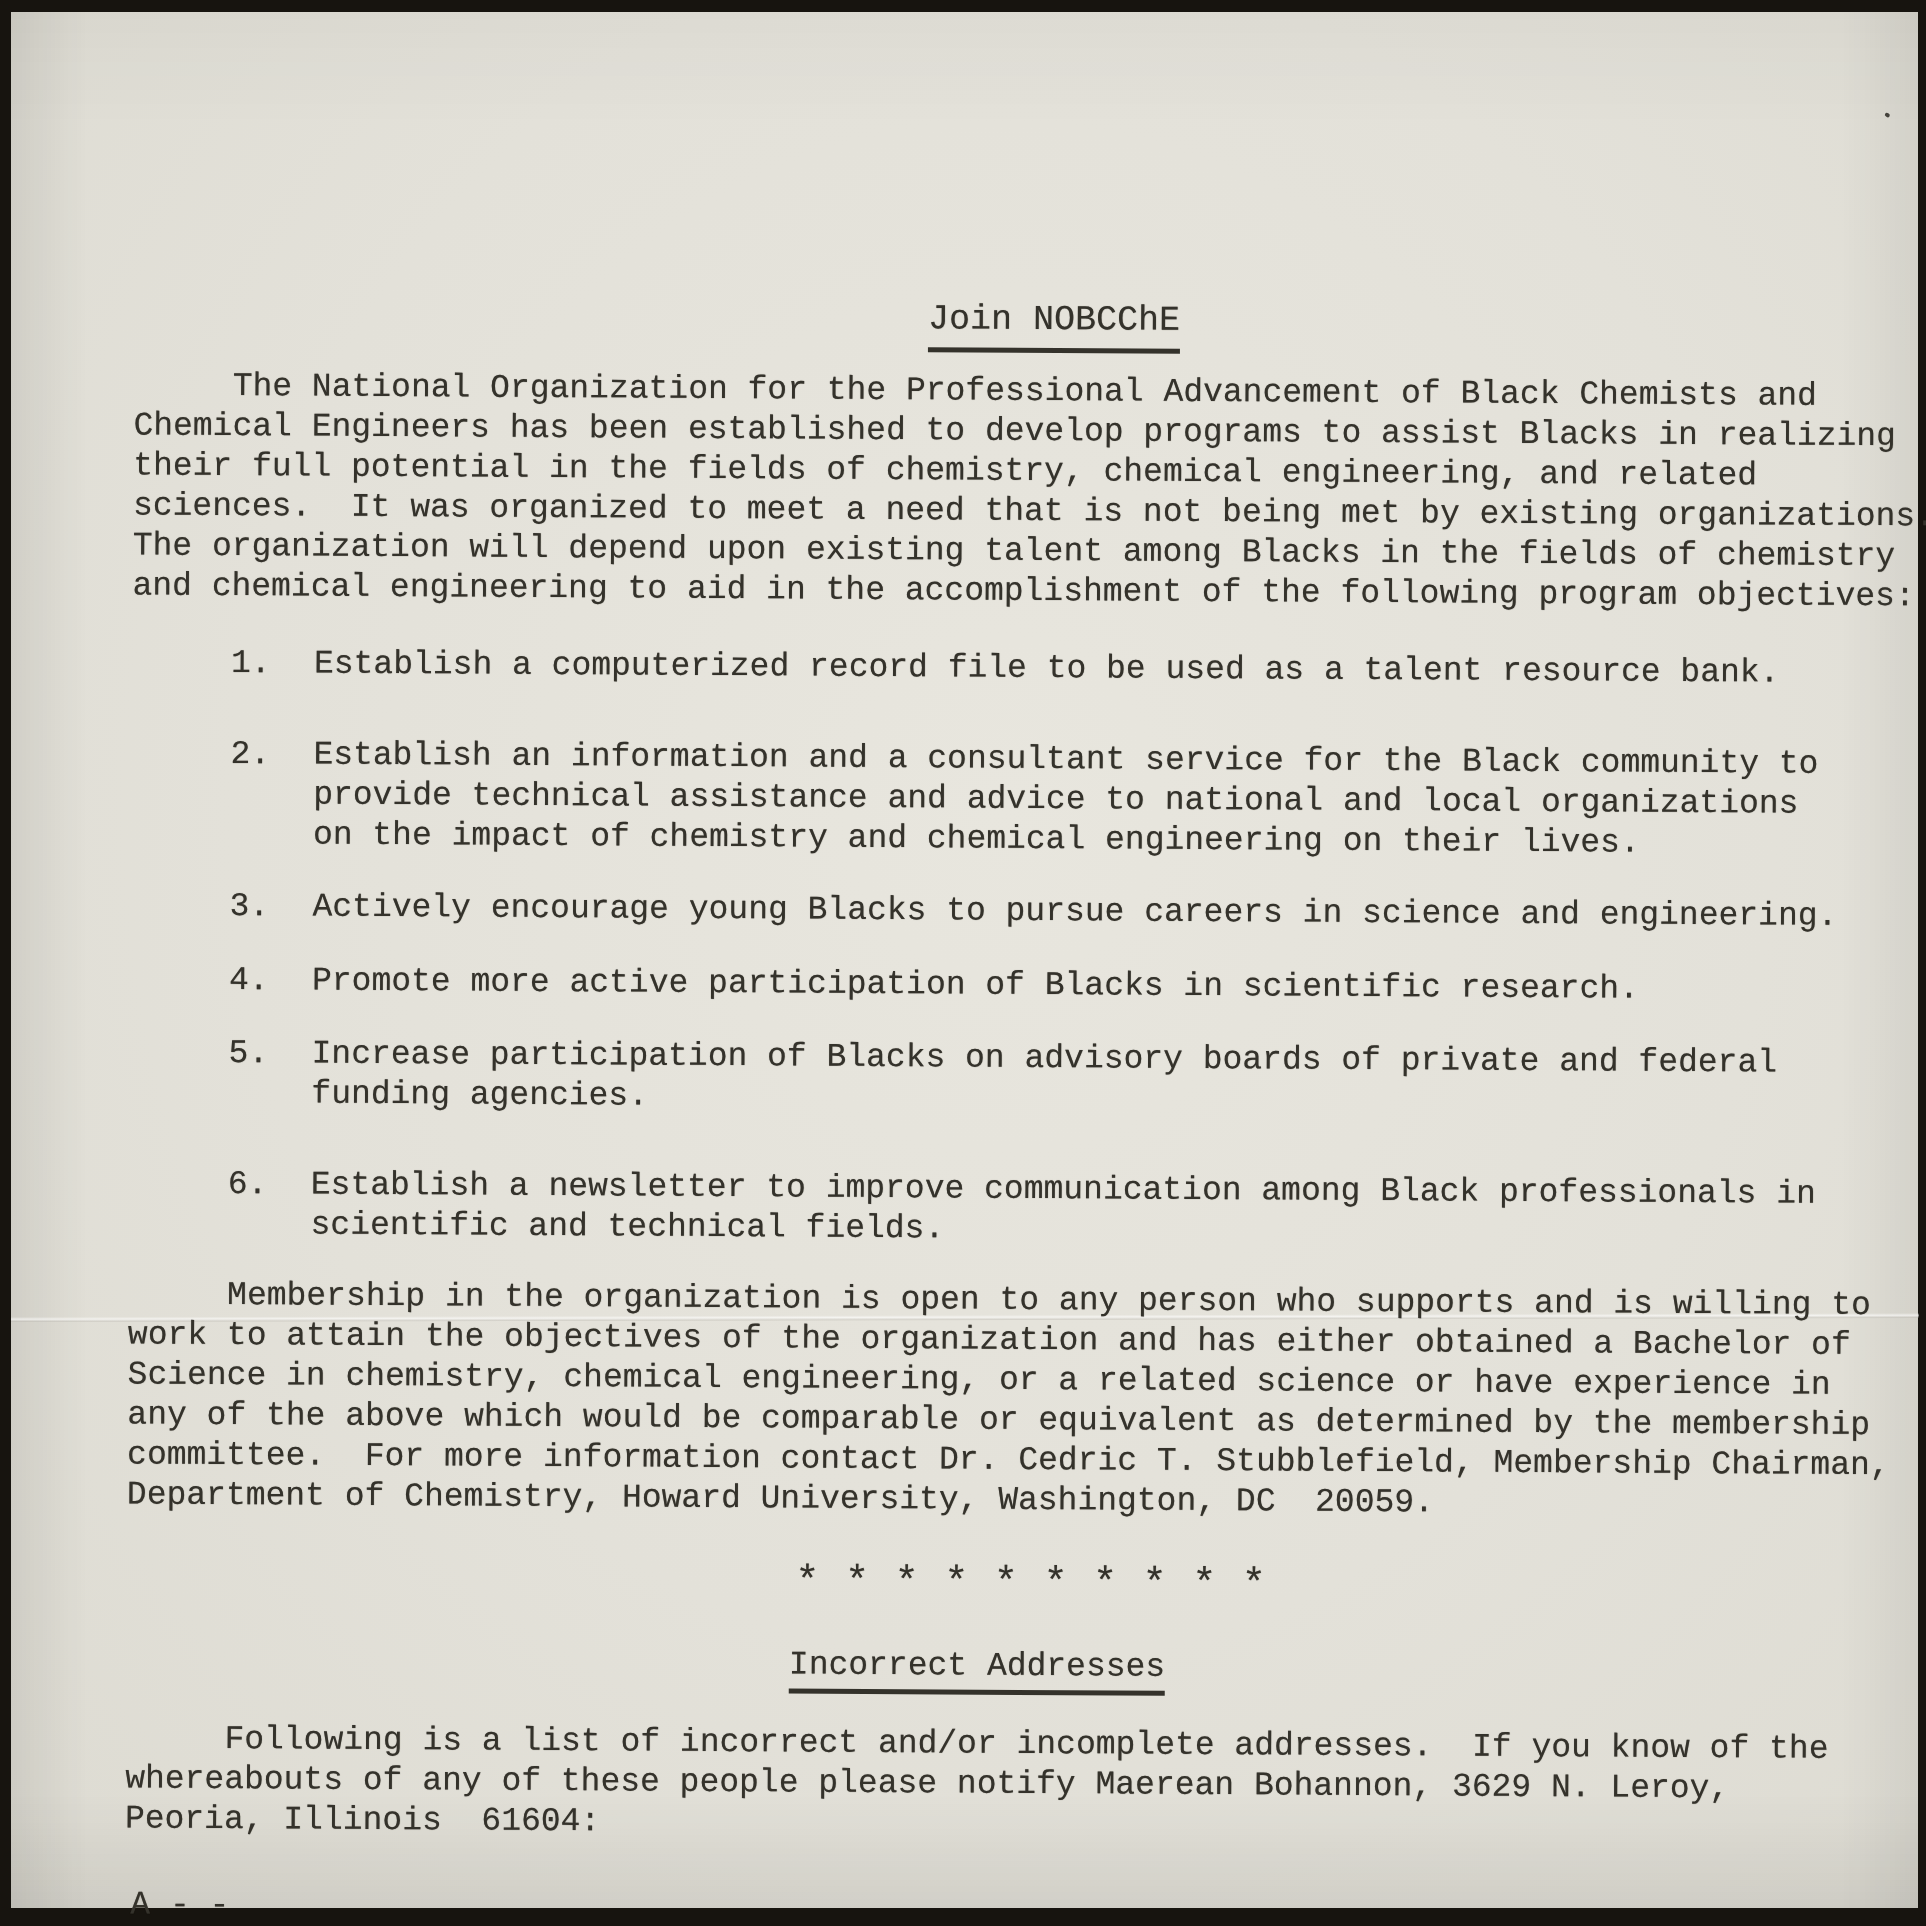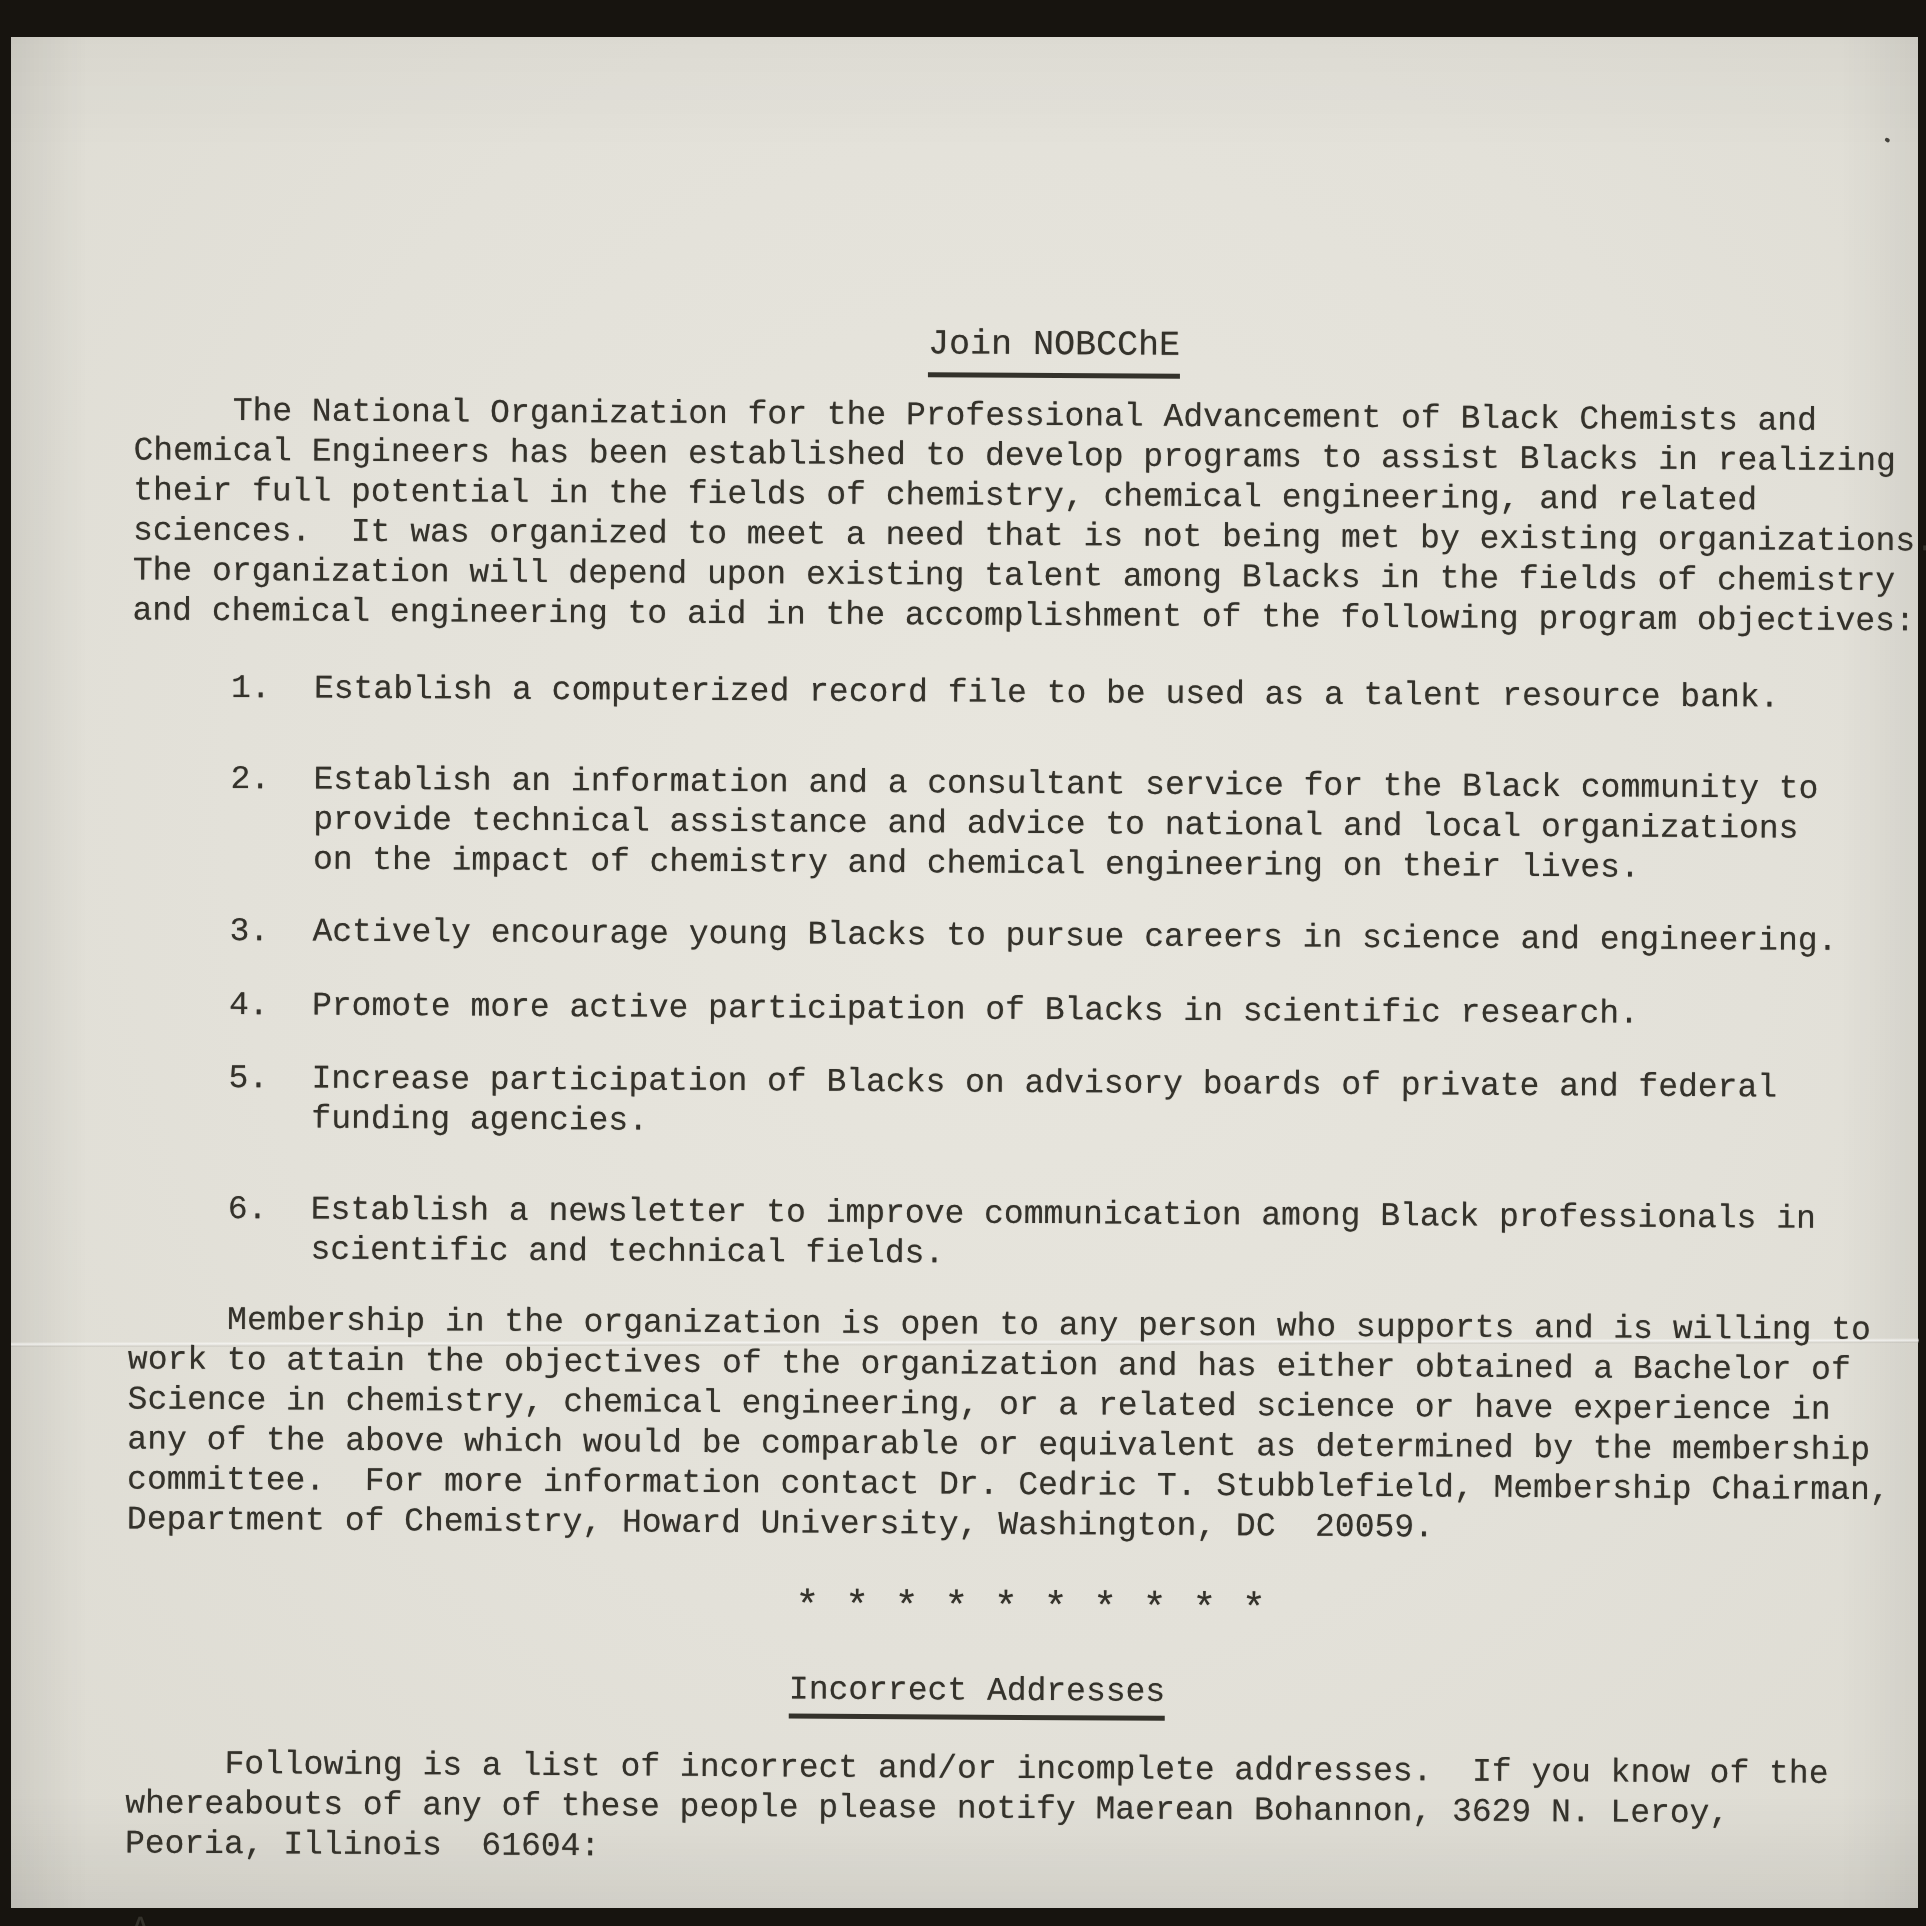--- a/index.html
+++ b/index.html
@@ -8,21 +8,20 @@
     background:#17140f;
     overflow:hidden;
     font-family:"Liberation Mono", "DejaVu Sans Mono", monospace;
   }
   .sheet {
     position:absolute; left:10.8px; top:12.3px; right:7.7px; bottom:17.7px;
     background:
       linear-gradient(90deg, rgba(0,0,0,0.07), rgba(0,0,0,0) 4%, rgba(0,0,0,0) 96%, rgba(0,0,0,0.06)),
       linear-gradient(0deg, rgba(0,0,0,0.07), rgba(0,0,0,0) 6%, rgba(0,0,0,0) 94%, rgba(0,0,0,0.03)),
       radial-gradient(ellipse at 52% 42%, #e8e6de 0%, #e3e1d9 55%, #dddbd2 100%);
-    margin-top: 25px;
   }
   .content {
     position:absolute; inset:0;
     transform:rotate(0.35deg);
     transform-origin:1025px 1310px;
     color:#34322b;
     font-size:33px;
     text-shadow:0 0 0.8px rgba(48,45,38,0.45), 0.4px 0.4px 0 rgba(48,45,38,0.10);
   }
   .abs { position:absolute; }

